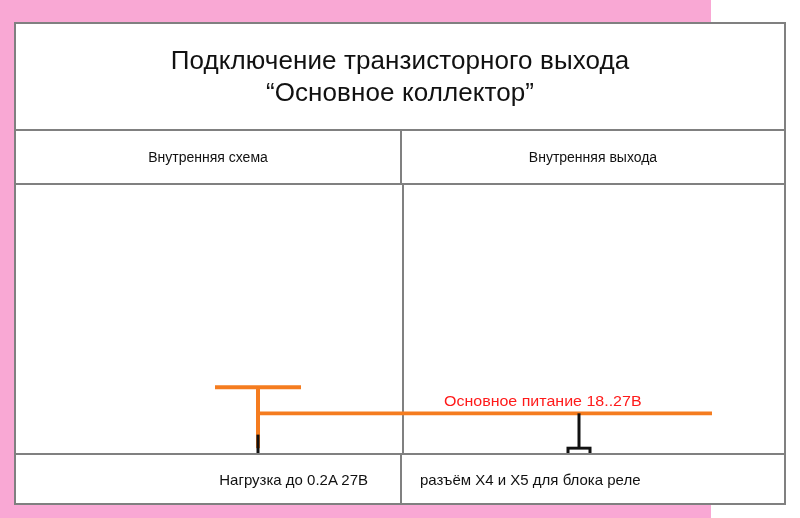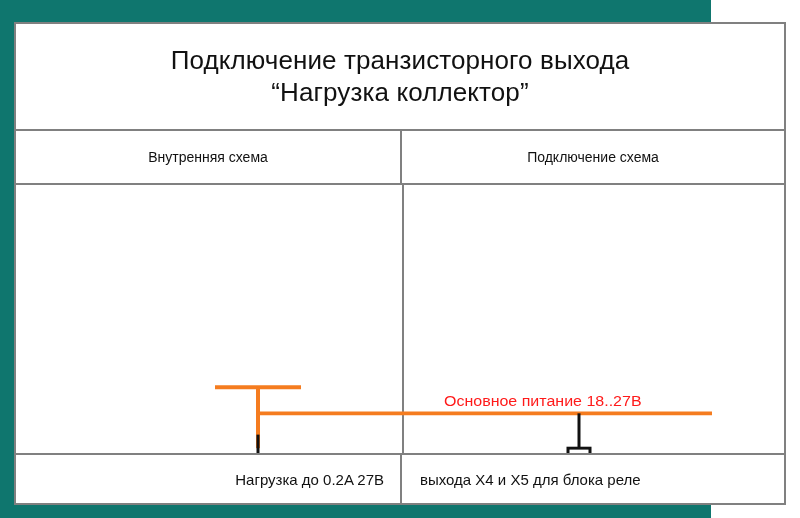--- a/index.html
+++ b/index.html
@@ -11,21 +11,21 @@
     width: 800px;
     height: 518px;
     font-family: "Liberation Sans", sans-serif;
     color: #1a1a1a;
     overflow: hidden;
   }
   #page {
     position: relative;
     width: 711px;
     height: 518px;
-    background: #0f766e;
+    background: #f9a8d4;
   }
   .table-frame {
     position: absolute;
     left: 14px;
     top: 22px;
     width: 772px;
     height: 483px;
     border: 2px solid #808080;
     box-sizing: border-box;
     display: flex;
@@ -88,21 +88,21 @@
   .header-text {
     font-size: 14px;
     color: #111111;
   }
   .footer-text {
     font-size: 15px;
     color: #111111;
   }
   .footer-left {
     justify-content: flex-end;
-    padding-right: 16px;
+    padding-right: 32px;
   }
   .footer-right {
     justify-content: flex-start;
     padding-left: 18px;
   }
   .diagram-layer {
     position: absolute;
     left: 0;
     top: 0;
     width: 100%;
@@ -136,30 +136,30 @@
 </head>
 <body>
 
 <div id="page">
 
   <div class="table-frame">
 
     <div class="row-title">
       <div class="title-text">
         <span>Подключение транзисторного выхода</span>
-        <span class="title-line2">“Нагрузка коллектор”</span>
+        <span class="title-line2">“Основное коллектор”</span>
       </div>
     </div>
 
     <div class="row-headers">
       <div class="col-left">
         <span class="header-text">Внутренняя схема</span>
       </div>
       <div class="col-right">
-        <span class="header-text">Подключение схема</span>
+        <span class="header-text">Внутренняя выхода</span>
       </div>
     </div>
 
     <div class="row-body">
       <div class="divider-line"></div>
 
       <svg class="diagram-layer" viewBox="0 0 768 277" preserveAspectRatio="none">
 
         <g stroke="#F57C1F" stroke-width="4" fill="none" stroke-linecap="butt">
 
@@ -209,18 +209,18 @@
         <text class="svg-label-red" x="428" y="228" text-anchor="start">Основное питание 18..27В</text>
         <text class="svg-label-blue" x="403" y="402" text-anchor="start">Основное питание 0В</text>
       </svg>
     </div>
 
     <div class="row-footer">
       <div class="col-left footer-left">
         <span class="footer-text">Нагрузка до 0.2A 27В</span>
       </div>
       <div class="col-right footer-right">
-        <span class="footer-text">выхода X4 и X5 для блока реле</span>
+        <span class="footer-text">разъём X4 и X5 для блока реле</span>
       </div>
     </div>
 
   </div>
 </div>
 
 </body></html>

